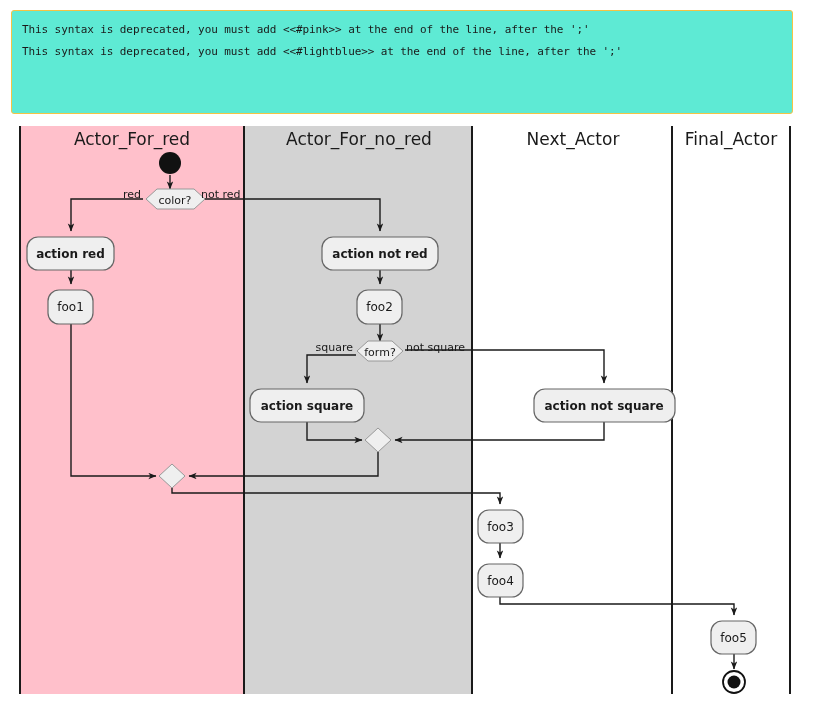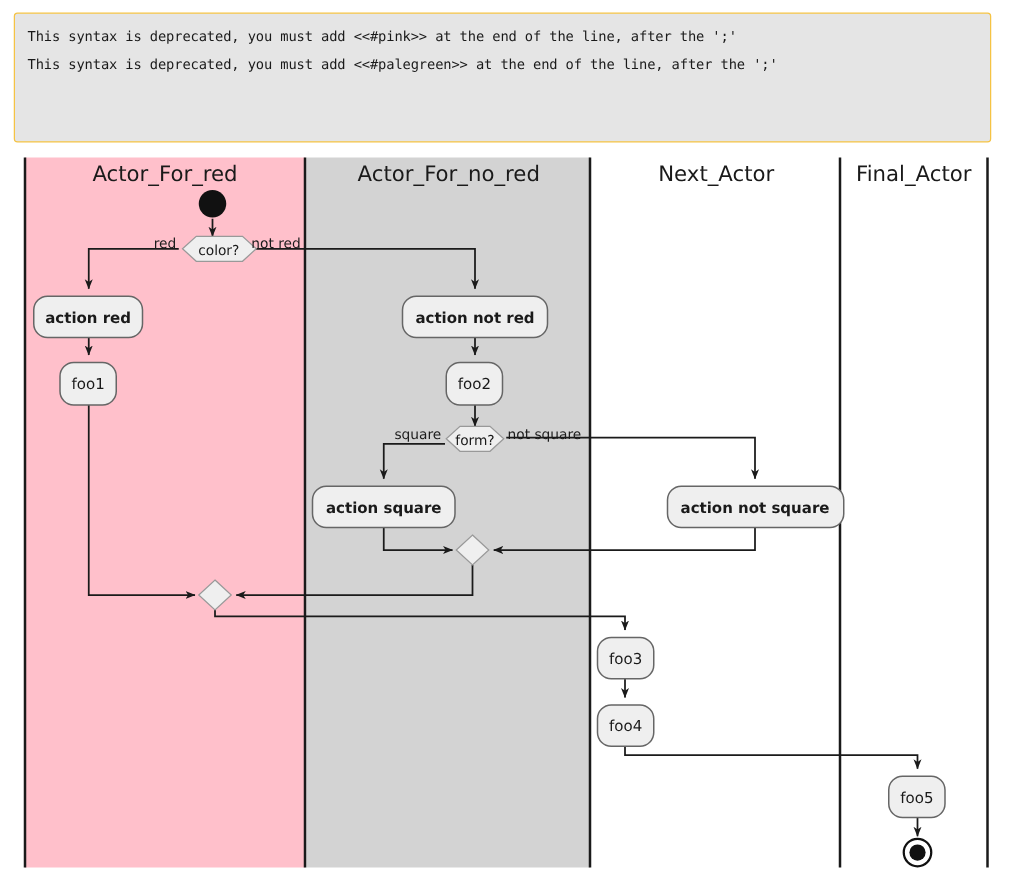--- a/index.html
+++ b/index.html
@@ -20,21 +20,21 @@
     width: 814px;
     height: 713px;
   }
   
   .warning-box {
     position: absolute;
     left: 11px;
     top: 10px;
     width: 782px;
     height: 104px;
-    background: #e5e5e5;
+    background: #5eead4;
     border: 1px solid #F5C344;
     border-radius: 3px;
     box-sizing: border-box;
     padding: 8px 10px 13px 10px;
   }
   .warning-line {
     font-family: "DejaVu Sans Mono", monospace;
     font-size: 11px;
     color: #1a1a1a;
     line-height: 21.5px;
@@ -90,21 +90,21 @@
     stroke-width: 2;
   }
 </style>
 </head>
 <body>
 
 <div id="root">
 
   <div class="warning-box">
     <div class="warning-line">This syntax is deprecated, you must add &lt;&lt;#pink&gt;&gt; at the end of the line, after the ';'</div>
-    <div class="warning-line">This syntax is deprecated, you must add &lt;&lt;#palegreen&gt;&gt; at the end of the line, after the ';'</div>
+    <div class="warning-line">This syntax is deprecated, you must add &lt;&lt;#lightblue&gt;&gt; at the end of the line, after the ';'</div>
   </div>
 
   <svg class="diagram" viewBox="0 0 814 713">
     <defs>
       <marker id="arrow" markerWidth="9" markerHeight="9" refX="7.6" refY="3.2" orient="auto" markerUnits="userSpaceOnUse">
         <path d="M0,0 L8,3.2 L0,6.4 L2.1,3.2 Z" fill="#1a1a1a"></path>
       </marker>
       <marker id="arrowR" markerWidth="9" markerHeight="9" refX="7.6" refY="3.2" orient="auto" markerUnits="userSpaceOnUse">
         <path d="M0,0 L8,3.2 L0,6.4 L2.1,3.2 Z" fill="#1a1a1a"></path>
       </marker>

